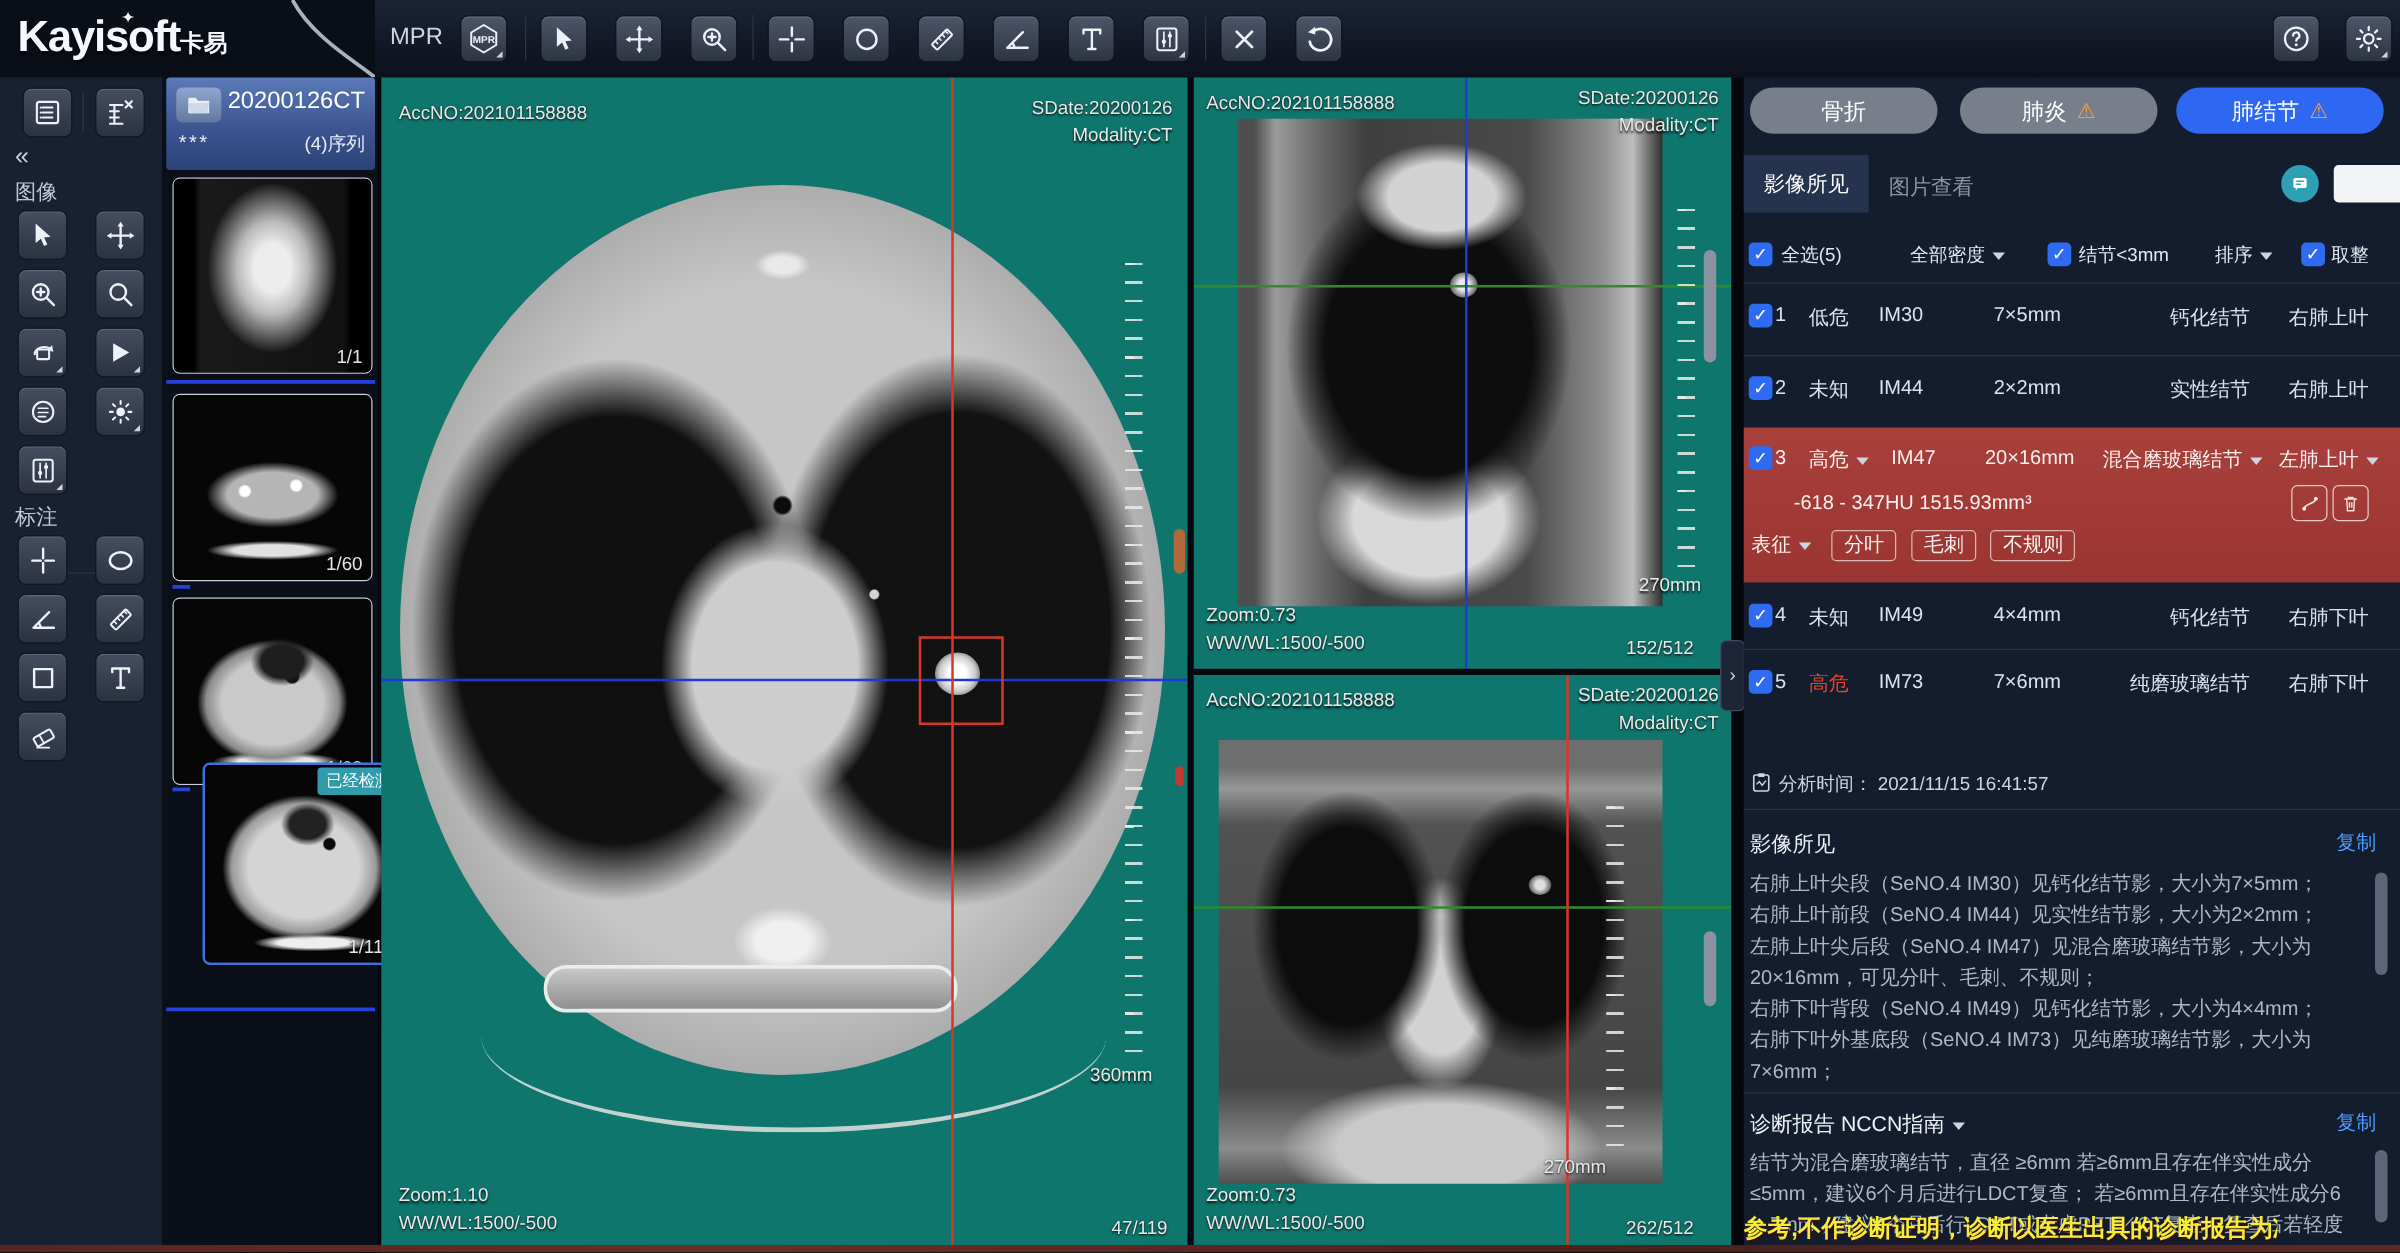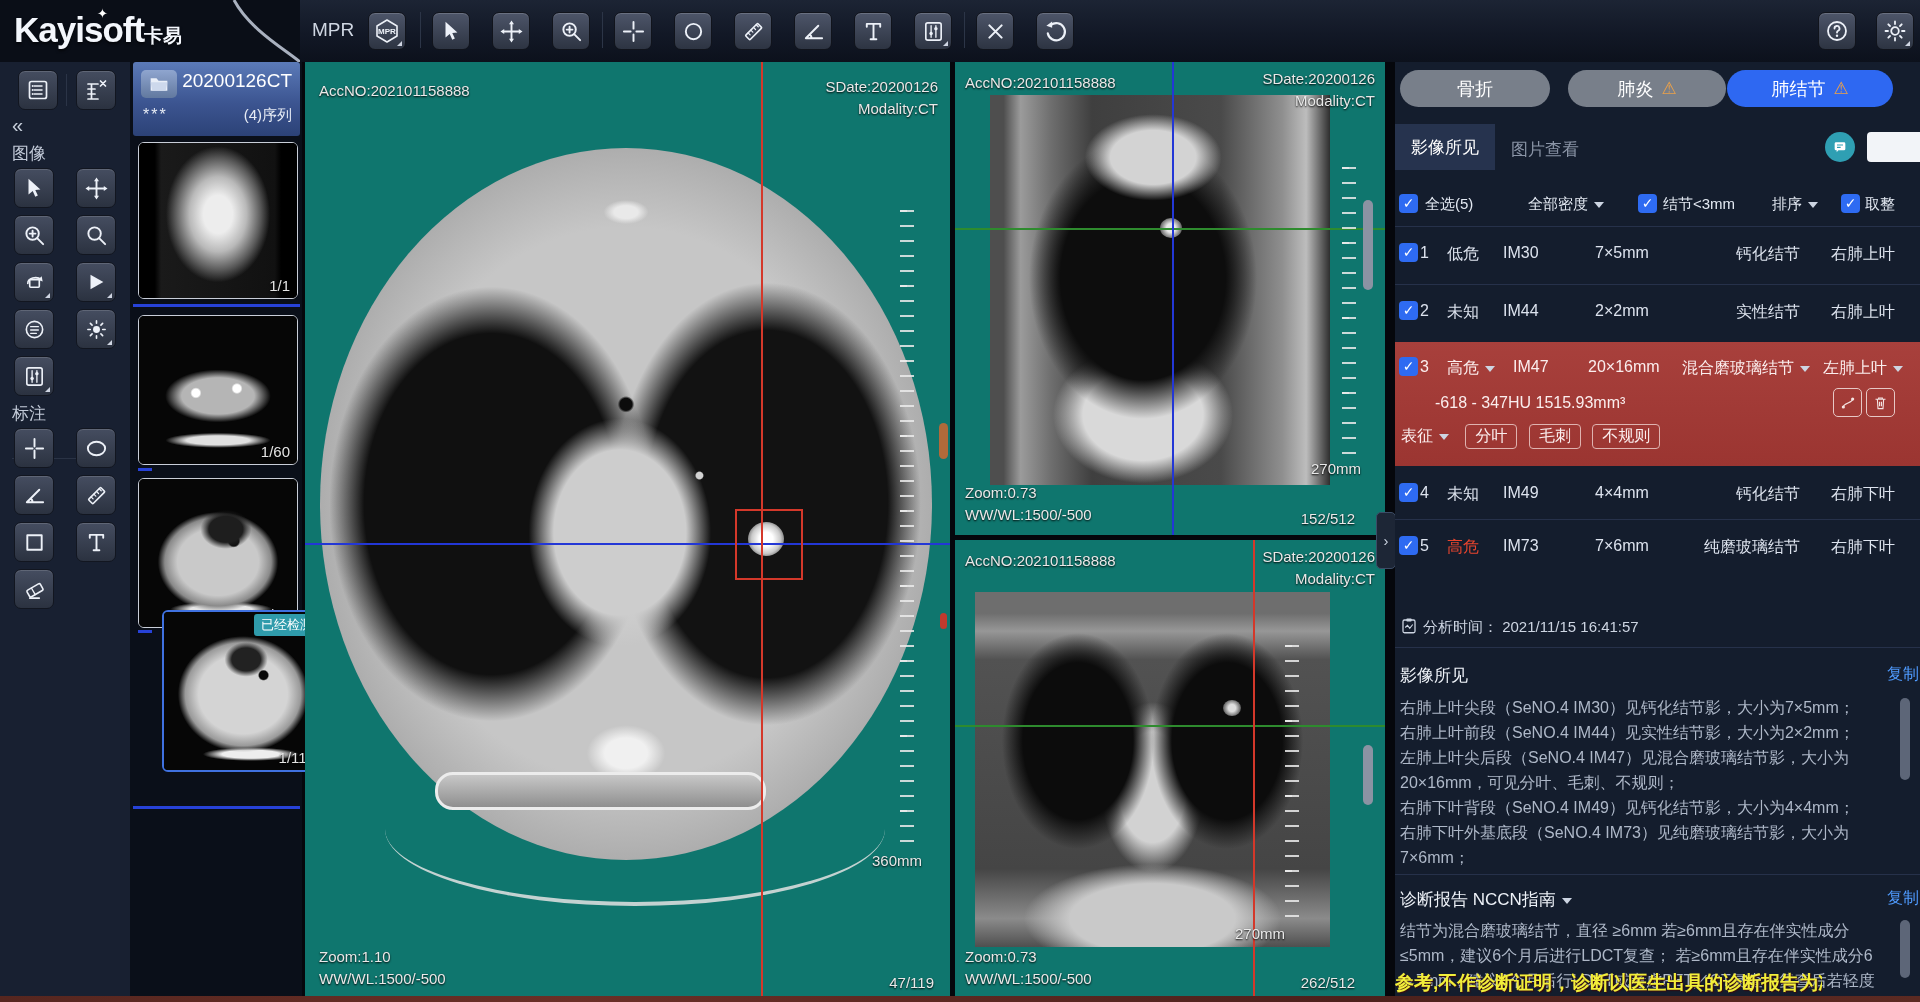--- a/index.html
+++ b/index.html
@@ -126,21 +126,21 @@
   .nrow .ncol{position:absolute;top:16px;white-space:nowrap;}
   .c-num{left:25px;}.c-risk{left:52px;}.c-im{left:108px;}.c-size{left:200px;}
   .c-type{left:260px;width:145px;text-align:right;}.c-lobe{left:378px;width:122px;text-align:right;}
   .risk-red{color:#e8452e;}
   #row3{left:0;top:280px;width:525px;height:124px;background:linear-gradient(180deg,#a8403c,#9b3531);color:#fbeeee;}
   #row3 .ncol{position:absolute;top:16px;white-space:nowrap;font-size:16px;}
   .tag{display:inline-block;border:1px solid #dfb3b0;border-radius:4px;padding:1px 9px;font-size:16px;margin-right:7px;color:#fbeeee;}
   .rbtn2{position:absolute;width:27px;height:27px;border:1px solid #e7c8c6;border-radius:5px;display:flex;align-items:center;justify-content:center;}
   #analysis-time{left:28px;top:556px;font-size:15px;color:#cdd5e2;}
   .sec-title{position:absolute;font-size:17px;color:#eef2f8;}
-  .copy-link{position:absolute;right:1px;font-size:16px;color:#4f9bff;}
+  .copy-link{position:absolute;right:19px;font-size:16px;color:#4f9bff;}
   .sec-body{position:absolute;left:5px;width:478px;font-size:16px;line-height:25px;color:#aeb8c8;}
   .vscroll{position:absolute;left:505px;width:10px;background:#5d6678;border-radius:5px;}
   #marquee{position:absolute;left:0;top:908px;width:427px;font-size:19px;font-weight:bold;color:#f2ee3a;
            white-space:nowrap;overflow:hidden;text-shadow:1px 1px 1px #3a0c0c;}
   #bottom-strip{left:0;top:996px;width:1920px;height:6px;background:linear-gradient(90deg,#56261f,#6a2f26 30%,#4c211c 70%,#5c2a22);}
 </style>
 </head>
 <body>
 
 <div id="screen">
@@ -488,21 +488,21 @@
 
   <div id="panel" class="abs">
 
     <div class="pill" style="left:5px;width:150px;">
       <span>骨折</span>
     </div>
     <div class="pill" style="left:173px;width:158px;">
       <span>肺炎</span>
       <span class="warn">⚠</span>
     </div>
-    <div class="pill active" style="left:332px;width:166px;">
+    <div class="pill active" style="left:346px;width:166px;">
       <span>肺结节</span>
       <span class="warn">⚠</span>
     </div>
 
     <div id="tab-findings" class="abs">
         <span>影像所见</span>
       </div>
     <div id="tab-imageview" class="abs">图片查看</div>
     <div id="chat-icon" class="abs">
       <svg width="16" height="16" viewBox="0 0 24 24">

